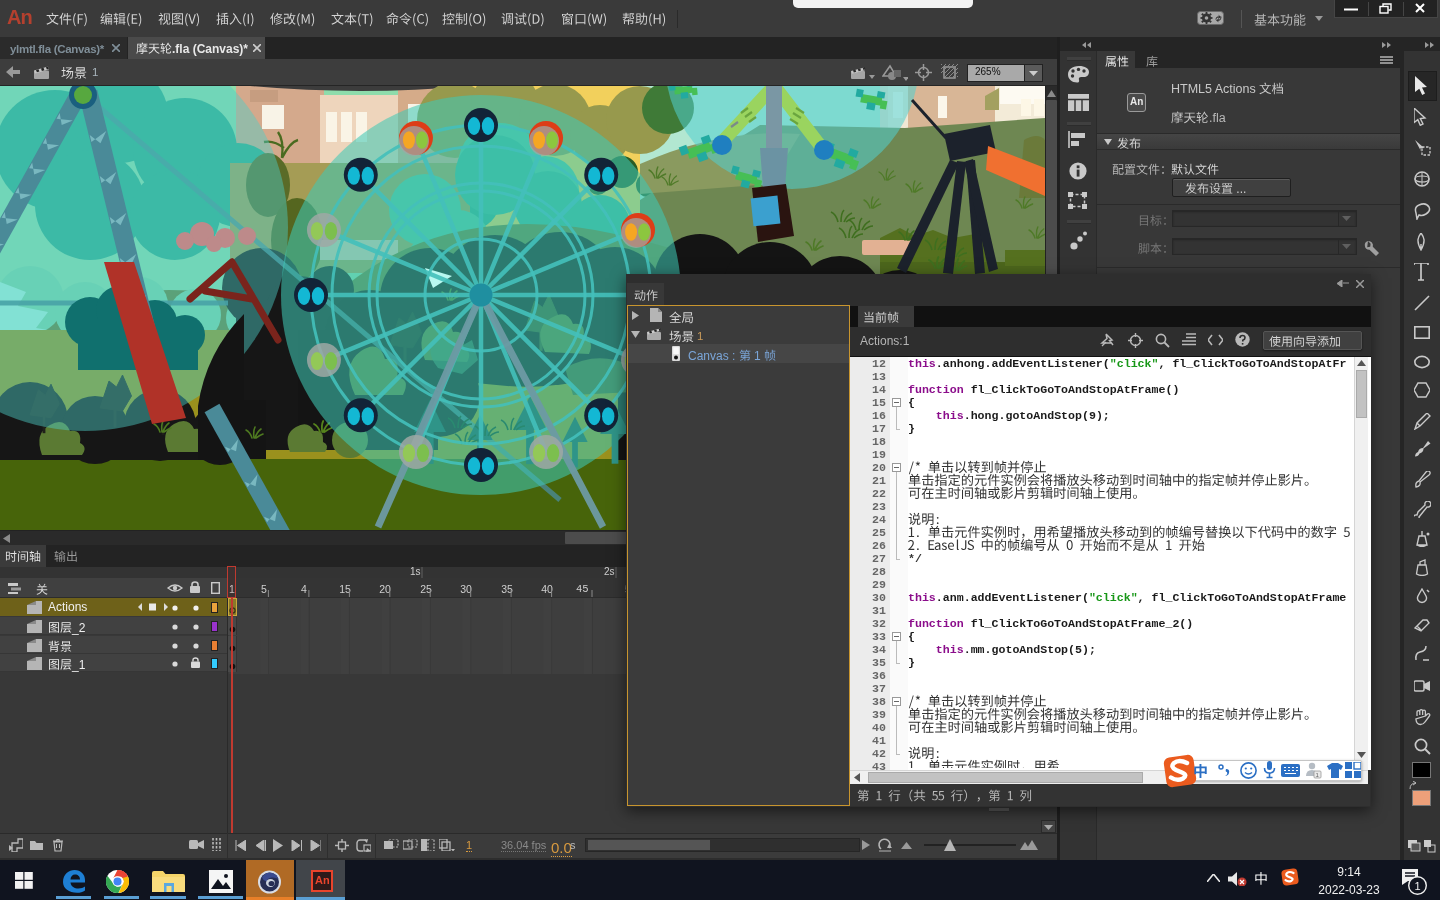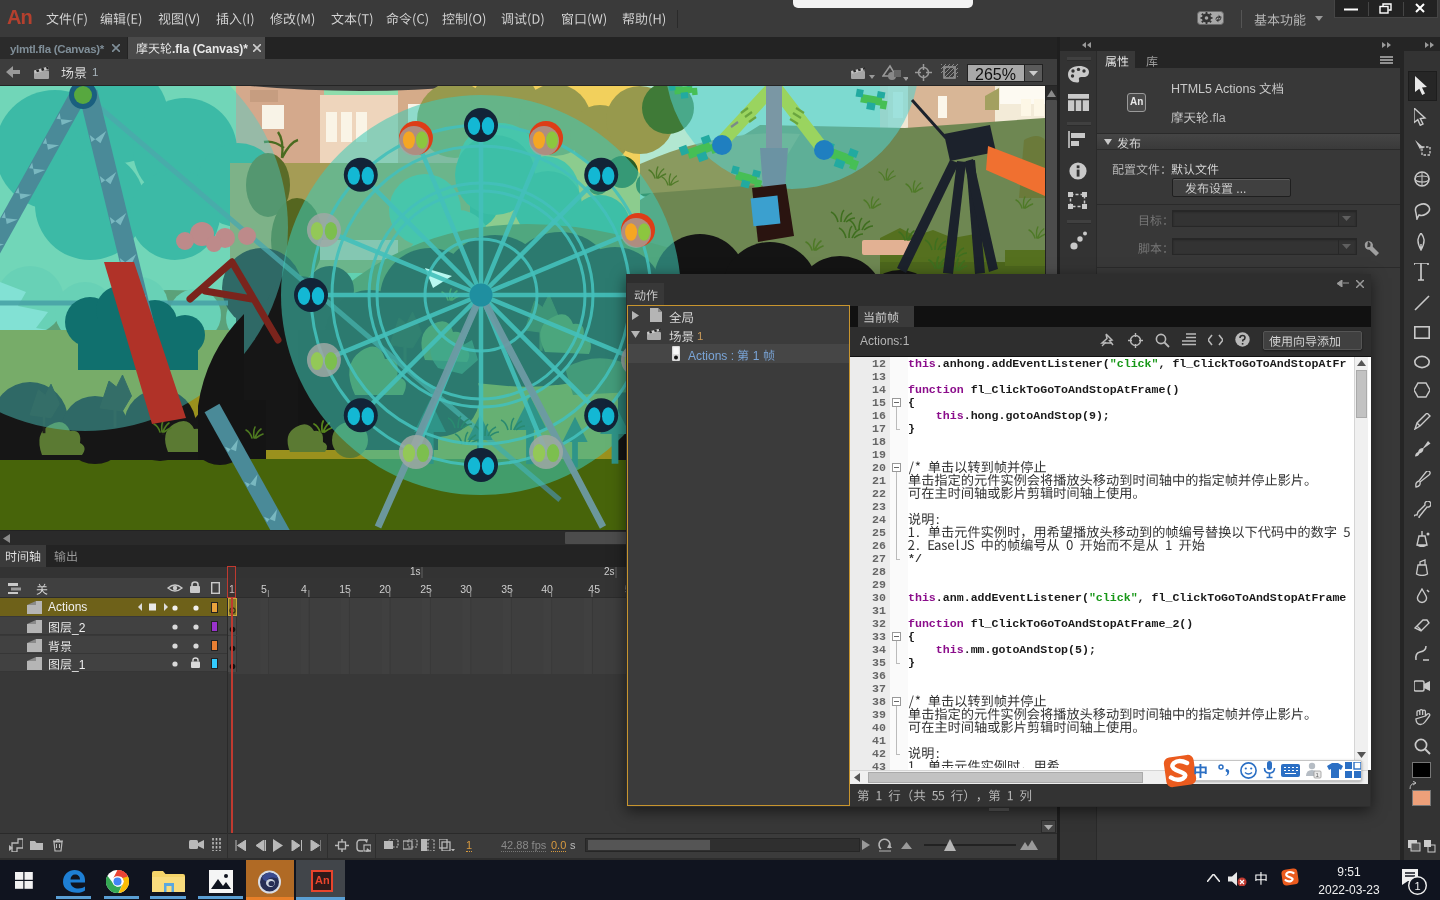--- a/index.html
+++ b/index.html
@@ -346,21 +346,21 @@
     <circle cx="8.5" cy="8.5" r="5" fill="none" stroke="#999" stroke-width="1.5"></circle>
     <path d="M8.5 0v6M8.5 11v6M0 8.5h6M11 8.5h6" stroke="#999" stroke-width="1.5"></path>
   </svg>
 <svg style="position:absolute;left:941px;top:64px;" width="17" height="17" viewBox="0 0 17 17">
     <rect x="3" y="3" width="11" height="11" fill="none" stroke="#999" stroke-width="1.5"></rect>
     <g stroke="#888" stroke-width="1">
       <path d="M1 0l-2 2M5 0L0 5M9 0L0 9M13 0L2 11M17 0L4 13M17 4L8 13M17 8L12 13M17 12l-1 1"></path>
     </g>
   </svg>
 <div style="position:absolute;left:967px;top:64px;width:58px;height:18px;background:#a9a9a9;border:1px solid #222;"></div>
-<div style="position:absolute;left:975px;top:66px;font-family:'Liberation Sans', sans-serif;font-size:16px;color:#111;font-weight:normal;white-space:pre;">265%</div>
+<div style="position:absolute;left:975px;top:66px;font-family:'Liberation Sans', sans-serif;font-size:10px;color:#111;font-weight:normal;white-space:pre;">265%</div>
 <div style="position:absolute;left:1025px;top:64px;width:18px;height:18px;background:#5a5a5a;border:1px solid #222;border-left:none;"></div>
 <svg style="position:absolute;left:1029px;top:71px;" width="10" height="6" viewBox="0 0 10 6">
     <path d="M0 0h9l-4.5 5z" fill="#ccc"></path>
   </svg>
 <svg style="position:absolute;left:0;top:86px" width="1045" height="444" viewBox="0 86 1045 444">
     <rect x="0" y="86" width="470" height="250" fill="#8edcab"></rect>
     <rect x="420" y="86" width="260" height="160" fill="#f2d05c"></rect>
     <rect x="640" y="86" width="280" height="130" fill="#b2e7d1"></rect>
     <rect x="880" y="86" width="165" height="120" fill="#e8dcc8"></rect>
     <rect x="236" y="86" width="88" height="150" fill="#d4a98c"></rect>
@@ -848,21 +848,21 @@
   </svg>
 <div style="position:absolute;left:232px;top:583px;width:24px;text-align:center;margin-left:-12px;font-family:'Liberation Sans',sans-serif;font-size:10.5px;color:#cfcfcf">1</div>
 <div style="position:absolute;left:264px;top:583px;width:24px;text-align:center;margin-left:-12px;font-family:'Liberation Sans',sans-serif;font-size:10.5px;color:#cfcfcf">5</div>
 <div style="position:absolute;left:304px;top:583px;width:24px;text-align:center;margin-left:-12px;font-family:'Liberation Sans',sans-serif;font-size:10.5px;color:#cfcfcf">4</div>
 <div style="position:absolute;left:345px;top:583px;width:24px;text-align:center;margin-left:-12px;font-family:'Liberation Sans',sans-serif;font-size:10.5px;color:#cfcfcf">15</div>
 <div style="position:absolute;left:385px;top:583px;width:24px;text-align:center;margin-left:-12px;font-family:'Liberation Sans',sans-serif;font-size:10.5px;color:#cfcfcf">20</div>
 <div style="position:absolute;left:426px;top:583px;width:24px;text-align:center;margin-left:-12px;font-family:'Liberation Sans',sans-serif;font-size:10.5px;color:#cfcfcf">25</div>
 <div style="position:absolute;left:466px;top:583px;width:24px;text-align:center;margin-left:-12px;font-family:'Liberation Sans',sans-serif;font-size:10.5px;color:#cfcfcf">30</div>
 <div style="position:absolute;left:507px;top:583px;width:24px;text-align:center;margin-left:-12px;font-family:'Liberation Sans',sans-serif;font-size:10.5px;color:#cfcfcf">35</div>
 <div style="position:absolute;left:547px;top:583px;width:24px;text-align:center;margin-left:-12px;font-family:'Liberation Sans',sans-serif;font-size:10.5px;color:#cfcfcf">40</div>
-<div style="position:absolute;left:588px;top:583px;width:24px;text-align:right;margin-left:-12px;font-family:Liberation Sans, sans-serif;font-size:10.5px;color:#cfcfcf">45</div>
+<div style="position:absolute;left:588px;top:583px;width:24px;text-align:left;margin-left:-12px;font-family:Liberation Mono, monospace;font-size:10.5px;color:#cfcfcf">45</div>
 <div style="position:absolute;left:628px;top:583px;width:24px;text-align:center;margin-left:-12px;font-family:'Liberation Sans',sans-serif;font-size:10.5px;color:#cfcfcf">5</div>
 <svg style="position:absolute;left:0px;top:578px" width="627" height="20" viewBox="0 0 627 20">
     <g stroke="#8a8a8a">
       <line x1="268.4" y1="12" x2="268.4" y2="19" stroke-width="1"></line>
       <line x1="308.9" y1="12" x2="308.9" y2="19" stroke-width="1"></line>
       <line x1="349.4" y1="12" x2="349.4" y2="19" stroke-width="1"></line>
       <line x1="389.8" y1="12" x2="389.8" y2="19" stroke-width="1"></line>
       <line x1="430.2" y1="12" x2="430.2" y2="19" stroke-width="1"></line>
       <line x1="470.7" y1="12" x2="470.7" y2="19" stroke-width="1"></line>
       <line x1="511.1" y1="12" x2="511.1" y2="19" stroke-width="1"></line>
@@ -1068,22 +1068,22 @@
 <svg style="position:absolute;left:421px;top:839px" width="14" height="12" viewBox="0 0 14 12">
     <rect x="0" y="0" width="6" height="12" fill="#b9b9b9"></rect>
     <rect x="7" y="0" width="6" height="12" fill="none" stroke="#b9b9b9" stroke-width="1.2" stroke-dasharray="2 1.4"></rect>
   </svg>
 <svg style="position:absolute;left:439px;top:839px" width="16" height="12" viewBox="0 0 16 12">
     <rect x="0" y="0" width="8" height="9" fill="none" stroke="#b9b9b9" stroke-width="1.3"></rect>
     <rect x="3" y="3" width="8" height="9" fill="none" stroke="#b9b9b9" stroke-width="1.3"></rect>
     <path d="M12 10 h4 l-2 2.5 z" fill="#b9b9b9"></path>
   </svg>
 <div style="position:absolute;left:466px;top:839px;font-family:'Liberation Sans',sans-serif;font-size:11px;color:#d89a3f;border-bottom:1px dotted #d89a3f;">1</div>
-<div style="position:absolute;left:501px;top:839px;font-family:'Liberation Sans',sans-serif;font-size:11px;color:#8a8a8a;border-bottom:1px dotted #777;">42.88 fps</div>
-<div style="position:absolute;left:551px;top:839px;font-family:'Liberation Sans',sans-serif;font-size:11px;color:#d89a3f;border-bottom:1px dotted #d89a3f;">0.0</div>
+<div style="position:absolute;left:501px;top:839px;font-family:'Liberation Sans',sans-serif;font-size:11px;color:#8a8a8a;border-bottom:1px dotted #777;">36.04 fps</div>
+<div style="position:absolute;left:551px;top:839px;font-family:'Liberation Sans',sans-serif;font-size:15px;color:#d89a3f;border-bottom:1px dotted #d89a3f;">0.0</div>
 <div style="position:absolute;left:570px;top:839px;font-family:'Liberation Sans',sans-serif;font-size:11px;color:#bbb;">s</div>
 <div style="position:absolute;left:585px;top:838px;width:275px;height:14px;background:#2f2f2f;border:1px solid #262626;"></div>
 <div style="position:absolute;left:588px;top:840px;width:122px;height:10px;background:#555;"></div>
 <svg style="position:absolute;left:862px;top:840px" width="8" height="10" viewBox="0 0 8 10">
     <path d="M0 0 v10 L8 5 z" fill="#999"></path>
   </svg>
 <svg style="position:absolute;left:878px;top:838px" width="14" height="14" viewBox="0 0 14 14">
     <path d="M3 11 a5.5 5.5 0 1 1 8 -1" fill="none" stroke="#b5b5b5" stroke-width="1.6"></path>
     <path d="M11 6 l3 4 -5 0 z" fill="#b5b5b5"></path>
     <path d="M1 13 h12" stroke="#b5b5b5"></path>
@@ -1415,21 +1415,21 @@
         <use href="#g41" x="1000"></use>
       </g>
     </svg></div>
 <div style="position:absolute;left:697px;top:330px;font-family:'Liberation Sans',sans-serif;font-size:11.5px;color:#c89a5a;">1</div>
 <div style="position:absolute;left:628px;top:344px;width:221px;height:19px;background:#464646;"></div>
 <svg style="position:absolute;left:672px;top:346px" width="8" height="15" viewBox="0 0 8 15">
     <rect x="0" y="0" width="8" height="15" rx="1" fill="#d9d9d9"></rect>
     <rect x="1.2" y="1.2" width="5.6" height="7" fill="#f8f8f8"></rect>
     <circle cx="4" cy="11.5" r="2" fill="#111"></circle>
   </svg>
-<div style="position:absolute;left:688px;top:346.5px;white-space:nowrap;line-height:15px;"><span style="font-family:'Liberation Sans',sans-serif;font-size:12px;color:#7aa5d8;">Actions : </span><svg width="12" height="15" style="overflow:visible;display:inline-block;vertical-align:-3.2px" viewBox="0 0 12 15">
+<div style="position:absolute;left:688px;top:346.5px;white-space:nowrap;line-height:15px;"><span style="font-family:'Liberation Sans',sans-serif;font-size:12px;color:#7aa5d8;">Canvas : </span><svg width="12" height="15" style="overflow:visible;display:inline-block;vertical-align:-3.2px" viewBox="0 0 12 15">
       <g fill="#7aa5d8" transform="translate(0,11.8) scale(0.012000,-0.012000)">
         <use href="#g69" x="0"></use>
       </g>
     </svg><span style="font-family:'Liberation Sans',sans-serif;font-size:12px;color:#7aa5d8;"> 1 </span><svg width="12" height="15" style="overflow:visible;display:inline-block;vertical-align:-3.2px" viewBox="0 0 12 15">
       <g fill="#7aa5d8" transform="translate(0,11.8) scale(0.012000,-0.012000)">
         <use href="#g70" x="0"></use>
       </g>
     </svg></div>
 <div style="position:absolute;left:850px;top:306px;width:521px;height:21px;background:#111111;"></div>
 <div style="position:absolute;left:858px;top:306px;width:56px;height:21px;background:#3a3a3a;"></div>
@@ -1903,21 +1903,21 @@
   </svg>
 <div style="position:absolute;left:1254px;top:870px;"><svg width="14" height="18" style="overflow:visible;display:inline-block;vertical-align:-4.3px" viewBox="0 0 14 18">
       <g fill="#ffffff" transform="translate(0,13.7) scale(0.014000,-0.014000)">
         <use href="#g101" x="0"></use>
       </g>
     </svg></div>
 <svg style="position:absolute;left:1281px;top:868px" width="18" height="18" viewBox="0 0 18 18">
     <rect x="1" y="1" width="16" height="16" rx="4" fill="#eb5b1e" transform="rotate(-8 9 9)"></rect>
     <path d="M12.5 5 q-4 -2 -6.5 0 q-2 2 1 3.5 l3 1.2 q3 1.2 0.5 3 q-3 1.6 -6 -0.5" fill="none" stroke="#fff" stroke-width="2.2" stroke-linecap="round"></path>
   </svg>
-<div style="position:absolute;left:1329px;top:865px;width:40px;text-align:center;font-family:'Liberation Sans',sans-serif;font-size:12px;color:#f0f0f0;">9:51</div>
+<div style="position:absolute;left:1329px;top:865px;width:40px;text-align:center;font-family:'Liberation Sans',sans-serif;font-size:12px;color:#f0f0f0;">9:14</div>
 <div style="position:absolute;left:1312px;top:883px;width:74px;text-align:center;font-family:'Liberation Sans',sans-serif;font-size:12px;color:#f0f0f0;">2022-03-23</div>
 <svg style="position:absolute;left:1400px;top:869px" width="22" height="18" viewBox="0 0 22 18">
     <path d="M2 0 h16 v12 h-10 l-6 4z" fill="#f0f0f0"></path>
     <g stroke="#10141f" stroke-width="1.3">
       <path d="M5 4 h10 M5 7 h10"></path>
     </g>
   </svg>
 <svg style="position:absolute;left:1408px;top:876px" width="19" height="19" viewBox="0 0 19 19">
     <circle cx="9.5" cy="9.5" r="8.8" fill="#10141f" stroke="#f0f0f0" stroke-width="1.4"></circle>
     <text x="6.5" y="13.5" font-family="Liberation Sans" font-size="11" fill="#f0f0f0">1</text>

